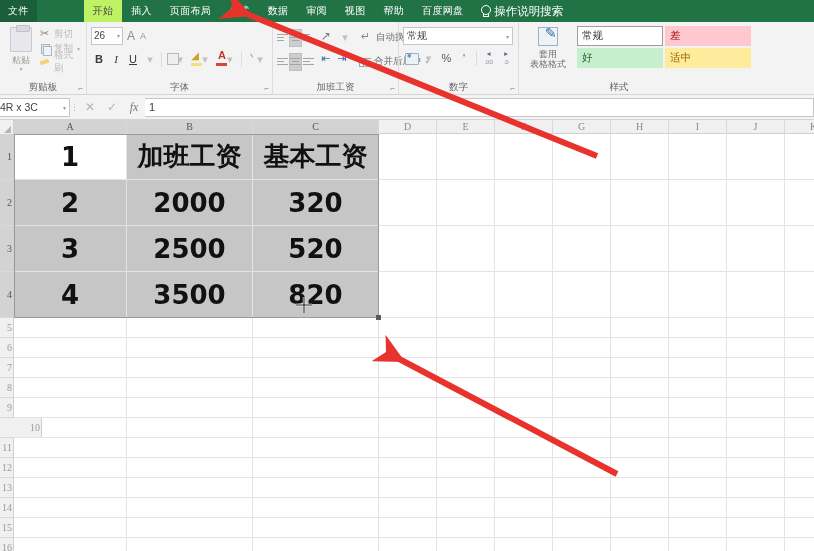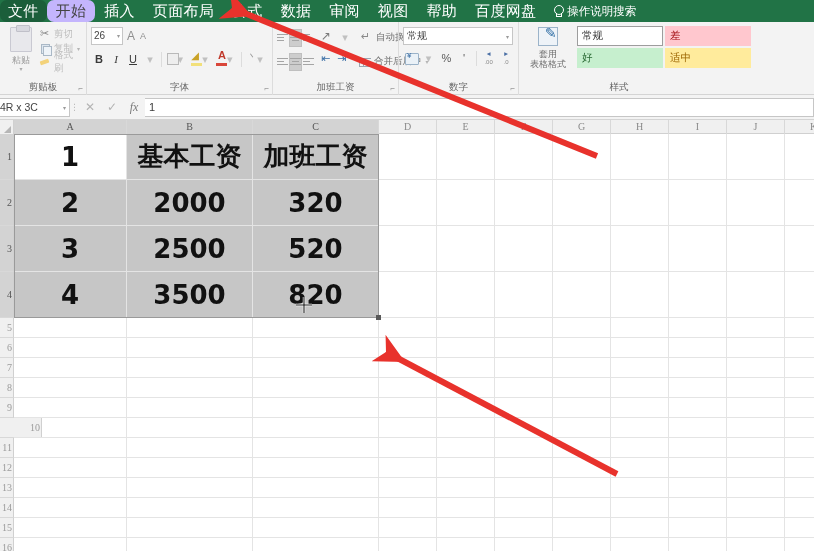--- a/index.html
+++ b/index.html
@@ -10,28 +10,27 @@
     background: #ffffff;
   }
   #app { position: relative; width: 814px; height: 551px; overflow: hidden; }
 
   
   .tabbar {
     position: absolute; left: 0; top: 0; width: 814px; height: 22px;
     background: #217346; display: flex; align-items: stretch;
   }
   .tab {
-    color: #ffffff; font-size: 15px; line-height: 22px;
+    color: #ffffff; font-size: 10px; line-height: 22px;
     padding: 0 9px; white-space: nowrap; cursor: default;
     letter-spacing: .3px;
-    border-radius: 7px;
   }
   .tab.file { background: #1b5e3a; padding: 0 8px; }
   .tab.active {
-    background: #c4b5fd; color: #444444;
+    background: #bef264; color: #444444; margin-left: 47px;
   }
   .tellme { display: flex; align-items: center; gap: 4px; padding: 0 8px; color:#fff; font-size:11.5px; }
   .bulb { width: 10px; height: 13px; position: relative; display:inline-block; }
   .bulb:before {
     content:""; position:absolute; left:1px; top:0; width:8px; height:8px;
     border: 1.2px solid #ffffff; border-radius: 50%;
   }
   .bulb:after {
     content:""; position:absolute; left:3.2px; top:8px; width:3.6px; height:3.5px;
     border-left:1.2px solid #fff; border-right:1.2px solid #fff; border-bottom:1.2px solid #fff;
@@ -538,22 +537,22 @@
         <div class="rh" style="height: 20px;">11</div>
         <div class="rh" style="height: 20px;">12</div>
         <div class="rh" style="height: 20px;">13</div>
         <div class="rh" style="height: 20px;">14</div>
         <div class="rh" style="height: 20px;">15</div>
         <div class="rh" style="height: 20px;">16</div>
       </div>
     <div class="cells" id="cells-host">
         <div class="grow">
           <div class="gcellbox active" style="width: 113px; height: 46px;">1</div>
+          <div class="gcellbox selbg" style="width: 126px; height: 46px;">加班工资</div>
           <div class="gcellbox selbg" style="width: 126px; height: 46px;">基本工资</div>
-          <div class="gcellbox selbg" style="width: 126px; height: 46px;">加班工资</div>
           <div class="gcellbox" style="width: 58px; height: 46px;"></div>
           <div class="gcellbox" style="width: 58px; height: 46px;"></div>
           <div class="gcellbox" style="width: 58px; height: 46px;"></div>
           <div class="gcellbox" style="width: 58px; height: 46px;"></div>
           <div class="gcellbox" style="width: 58px; height: 46px;"></div>
           <div class="gcellbox" style="width: 58px; height: 46px;"></div>
           <div class="gcellbox" style="width: 58px; height: 46px;"></div>
           <div class="gcellbox" style="width: 58px; height: 46px;"></div>
         </div>
         <div class="grow">

